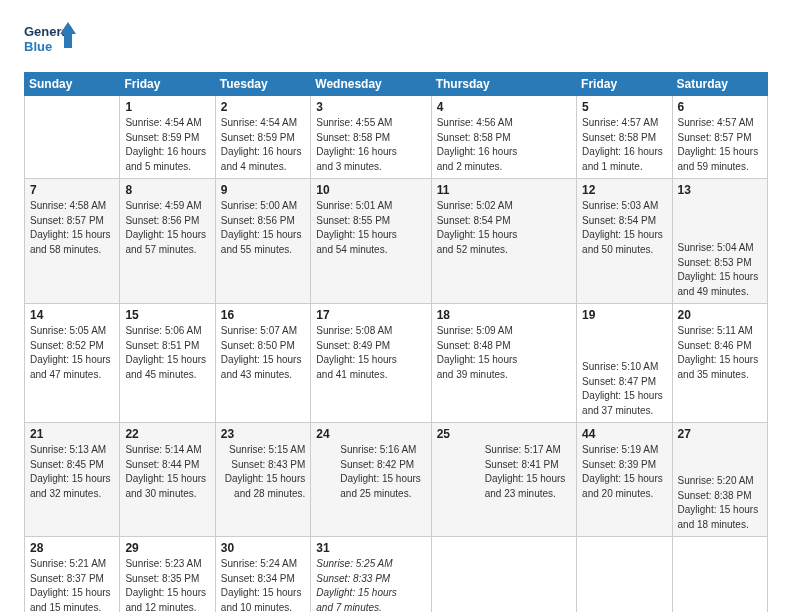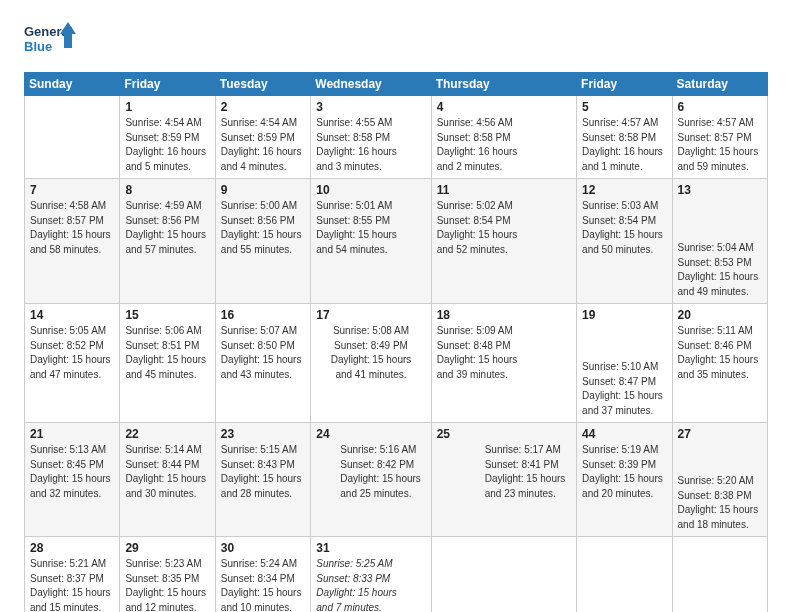--- a/index.html
+++ b/index.html
@@ -216,21 +216,21 @@
         </td>
         <td>
           <div class="day-number">16</div>
           <div class="day-info" style="white-space: pre-line;">Sunrise: 5:07 AM
 Sunset: 8:50 PM
 Daylight: 15 hours
 and 43 minutes.</div>
         </td>
         <td>
           <div class="day-number">17</div>
-          <div class="day-info" style="white-space: pre-line; text-align: center;">Sunrise: 5:08 AM
+          <div class="day-info" style="white-space: pre-line;">Sunrise: 5:08 AM
 Sunset: 8:49 PM
 Daylight: 15 hours
 and 41 minutes.</div>
         </td>
         <td>
           <div class="day-number">18</div>
           <div class="day-info" style="white-space: pre-line;">Sunrise: 5:09 AM
 Sunset: 8:48 PM
 Daylight: 15 hours
 and 39 minutes.</div>
@@ -260,21 +260,21 @@
         </td>
         <td>
           <div class="day-number">22</div>
           <div class="day-info" style="white-space: pre-line;">Sunrise: 5:14 AM
 Sunset: 8:44 PM
 Daylight: 15 hours
 and 30 minutes.</div>
         </td>
         <td>
           <div class="day-number">23</div>
-          <div class="day-info" style="white-space: pre-line;">Sunrise: 5:15 AM
+          <div class="day-info" style="white-space: pre-line; text-align: right;">Sunrise: 5:15 AM
 Sunset: 8:43 PM
 Daylight: 15 hours
 and 28 minutes.</div>
         </td>
         <td>
           <div class="day-number">24</div>
           <div class="day-info" style="white-space: pre-line; margin-left: 24px;">Sunrise: 5:16 AM
 Sunset: 8:42 PM
 Daylight: 15 hours
 and 25 minutes.</div>

